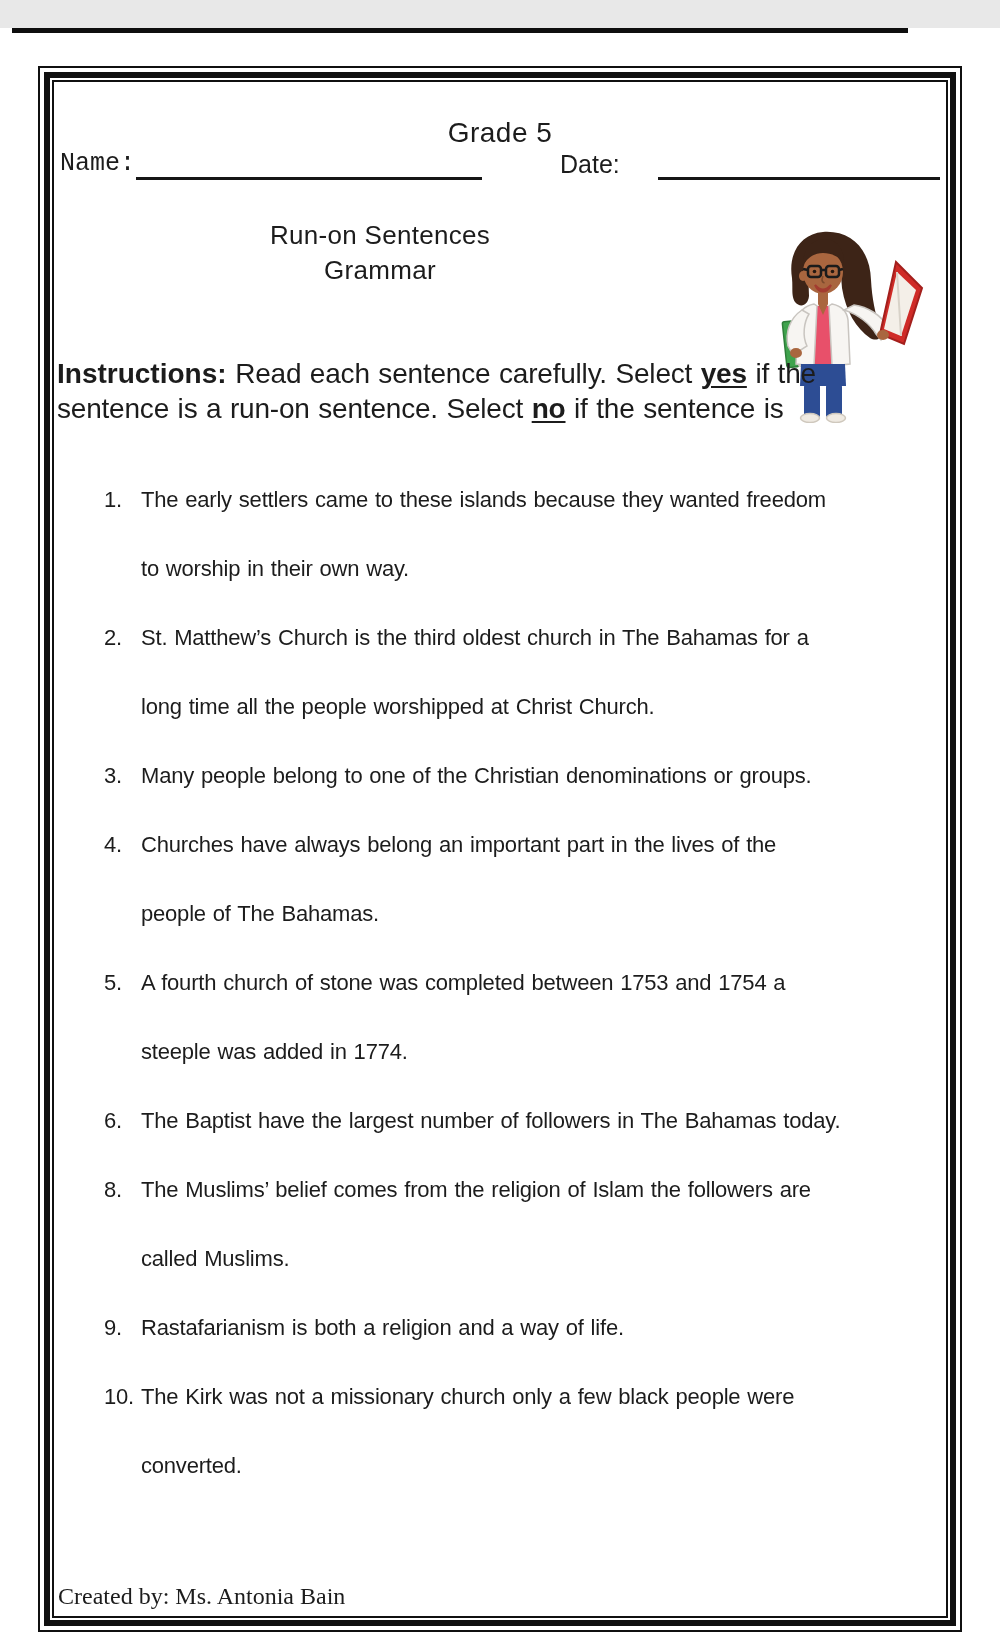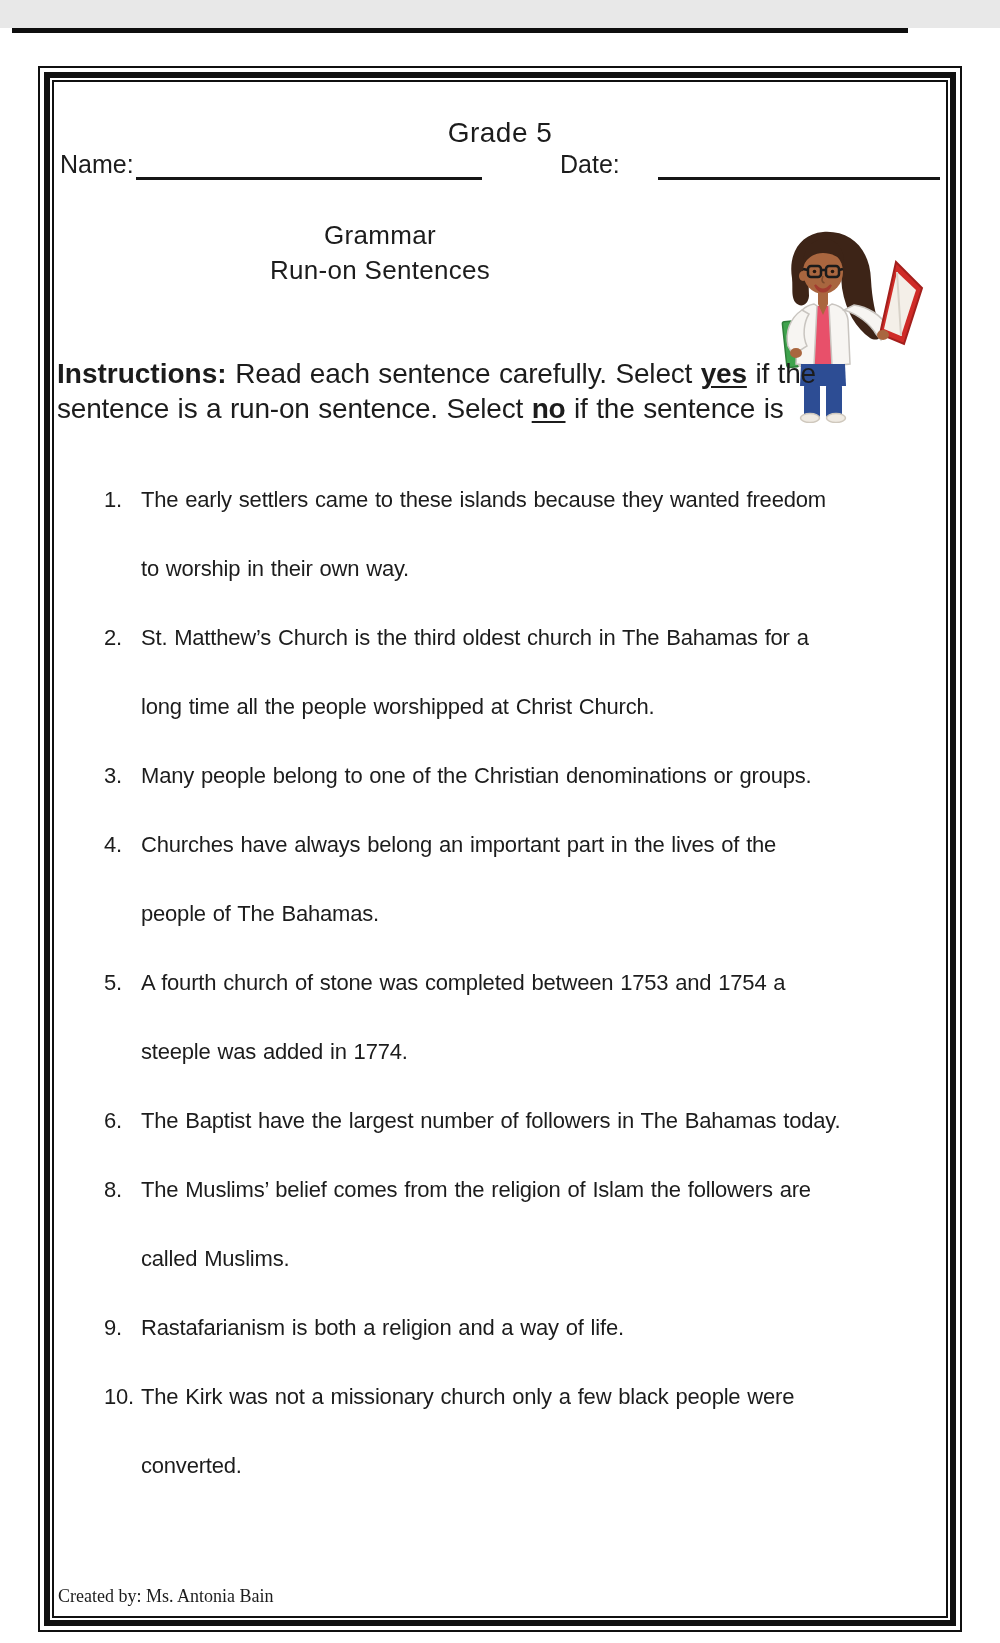--- a/index.html
+++ b/index.html
@@ -32,21 +32,21 @@
   .grade-title{
     position:absolute;left:0;top:88px;width:1000px;
     text-align:center;
     font-size:28px;line-height:34px;
     letter-spacing:0.5px;
   }
   .field-label{
     position:absolute;top:121px;
     font-size:25px;line-height:30px;
   }
-  .name-label{left:60px;}
+  .name-label{left:60px;font-family:Liberation Mono, monospace;}
   .date-label{left:560px;}
   .write-line{
     position:absolute;top:149px;height:0;
     border-top:3px solid #161616;
   }
   .name-line{left:136px;width:346px;}
   .date-line{left:658px;width:282px;}
   .subtitle{
     position:absolute;left:130px;top:190px;width:500px;
     text-align:center;
@@ -71,21 +71,21 @@
   .s-line{
     line-height:69px;height:69px;white-space:nowrap;
   }
   .s-line.cont{padding-left:37px;}
   .s-num{
     display:inline-block;min-width:37px;
   }
   .footer-credit{
     position:absolute;left:58px;top:1555px;
     font-family:"Liberation Serif", serif;
-    font-size:18px;line-height:26px;
+    font-size:24px;line-height:26px;
   }
 </style>
 </head>
 <body>
 
 <div class="page">
 
   <div class="top-bar"></div>
 
   <div class="frame-outer">
@@ -96,22 +96,22 @@
 
   <div class="grade-title">Grade 5</div>
 
   <div class="field-label name-label">Name:</div>
   <div class="write-line name-line"></div>
 
   <div class="field-label date-label">Date:</div>
   <div class="write-line date-line"></div>
 
   <div class="subtitle">
+    <div>Run-on Sentences</div>
     <div>Grammar</div>
-    <div>Run-on Sentences</div>
   </div>
 
   <svg class="teacher" viewBox="0 0 145 195" aria-hidden="true">
 
     <path d="M43,4 C20,6 8,26 12,50 C13,60 11,68 15,74 C20,80 28,78 29,68 L28,40
              C33,26 53,24 60,36 L62,60 C66,84 76,100 90,110 C97,114 103,110 101,102
              C95,86 92,70 91,52 C90,20 70,2 43,4 Z" fill="#3d2417"></path>
 
     <g transform="rotate(-6 22 110)">
       <rect x="4" y="92" width="12" height="46" rx="2" stroke="#2e7d39" stroke-width="1.5" fill="#3fa34d"></rect>

